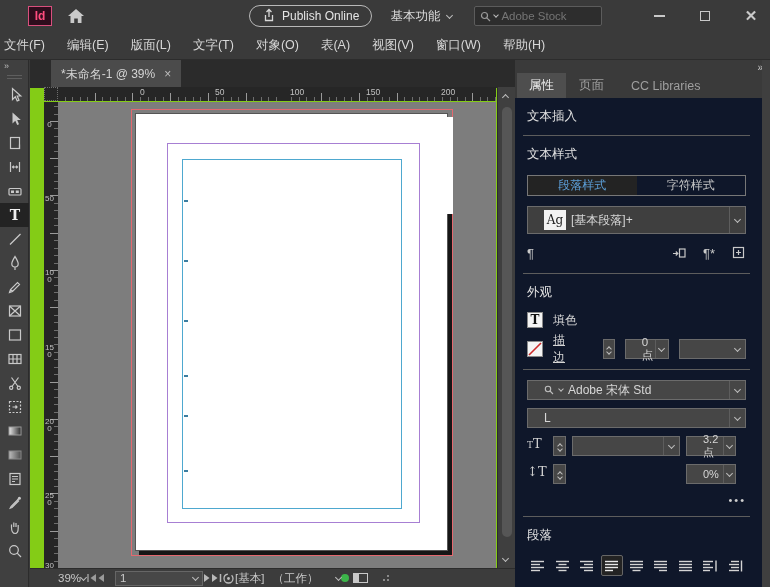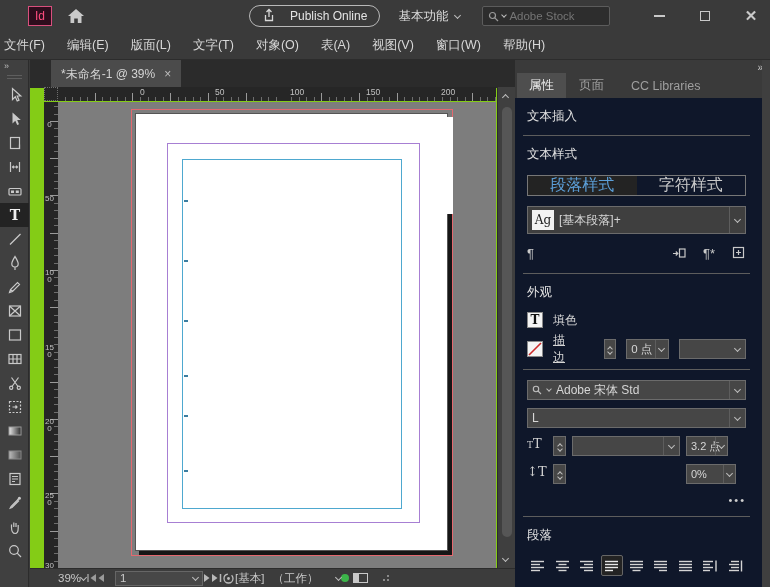--- a/index.html
+++ b/index.html
@@ -2,24 +2,24 @@
 <html><head>
 <meta charset="utf-8">
 <style>
   *{margin:0;padding:0;box-sizing:border-box}
   html,body{width:770px;height:587px;overflow:hidden;background:#3a3a3a;
     font-family:"Liberation Sans",sans-serif;color:#d6d6d6;font-size:12px;-webkit-font-smoothing:antialiased}
 
   
   #titlebar{position:absolute;left:0;top:0;width:770px;height:32px;background:#3a3a3a;display:flex;align-items:center}
   #idlogo{margin-left:28px;width:24px;height:20px;background:#2e0d1d;border:1px solid #d94f7d;
-    color:#ff4c7f;font-weight:normal;font-size:12px;display:flex;align-items:center;justify-content:center}
+    color:#ff4c7f;font-weight:bold;font-size:12px;display:flex;align-items:center;justify-content:center}
   #homeico{margin-left:14px;width:20px;height:18px}
   #publish{margin-left:163px;height:22px;border:1px solid #b9b9b9;border-radius:12px;display:flex;align-items:center;
-    padding:8px 12px;gap:14px;color:#e4e4e4;font-size:12px;background:transparent}
+    padding:8px 12px;gap:6px;color:#e4e4e4;font-size:12px;background:transparent}
   #workspace{margin-left:18px;display:flex;align-items:center;gap:7px;font-size:12.5px;color:#dcdcdc}
   #stocksearch{margin-left:22px;width:128px;height:20px;background:#2d2d2d;border:1px solid #5c5c5c;border-radius:2px;
     display:flex;align-items:center;padding:0 5px;gap:3px}
   #stocksearch input{background:transparent;border:none;outline:none;color:#9a9a9a;font-size:11.5px;width:86px;font-family:"Liberation Sans",sans-serif}
   #wincontrols{position:absolute;right:8px;top:0;height:32px;display:flex;align-items:center;gap:24px}
   .winbtn{width:22px;height:20px;display:flex;align-items:center;justify-content:center;color:#c9c9c9}
   .minbar{width:11px;height:2px;background:#c9c9c9}
   .maxbox{width:10px;height:10px;border:1.5px solid #c9c9c9}
   .closex{font-size:15px;line-height:10px;color:#c9c9c9;font-weight:bold}
   .cv{display:inline-block;width:5px;height:5px;border-right:1.4px solid #bdbdbd;border-bottom:1.4px solid #bdbdbd;transform:rotate(45deg);margin-top:-2px}
@@ -82,23 +82,23 @@
   #pcollapse{position:absolute;right:8px;top:2px;font-size:10px;color:#c9c9c9;letter-spacing:-1px}
   .ptab{position:absolute;bottom:0;height:25px;display:flex;align-items:center;justify-content:center;font-size:12.5px;color:#9f9f9f;padding:8px 12px}
   .ptab.active{background:#4e4e4e;color:#ececec}
   #pbody{position:absolute;left:0;top:38px;width:247px;height:489px;background:#0f172a;padding:10px 16px 0 12px}
   #pscroll{position:absolute;left:247px;top:38px;width:15px;height:489px;background:#454545}
   #pthumb{position:absolute;left:3px;top:6px;width:9px;height:280px;background:#6b6b6b;border-radius:5px}
   #pedge{position:absolute;left:762px;top:60px;width:8px;height:527px;background:#3f3f3f}
   .seclabel{font-size:12.5px;color:#e2e2e2}
   .divider{border-top:1px solid #5d5d5d;margin:10px -4px 10px -4px}
   .styletabs{display:flex;margin-top:12px;border:1px solid #777;height:21px}
-  .styletab{flex:1;display:flex;align-items:center;justify-content:center;font-size:16px;color:#c9c9c9}
+  .styletab{flex:1;display:flex;align-items:center;justify-content:center;font-size:12px;color:#c9c9c9}
   .styletab.active{background:#232323;color:#5c9fd8}
-  .combo{display:flex;align-items:center;background:#464646;border:1px solid #6b6b6b;height:20px;padding:0 4px;gap:5px;position:relative}
+  .combo{display:flex;align-items:center;background:#464646;border:1px solid #6b6b6b;height:20px;padding:0 16px;gap:5px;position:relative}
   .combo .chevzone{position:absolute;right:0;top:0;bottom:0;width:16px;border-left:1px solid #5d5d5d;display:flex;align-items:center;justify-content:center}
   #agcombo{height:28px;background:#3f3f3f;margin-top:10px}
   #agchip{width:22px;height:20px;background:#f2f2f2;color:#1b1b1b;font-size:12px;display:flex;align-items:center;justify-content:center;font-family:"DejaVu Serif",serif}
   .iconrow{display:flex;align-items:center;margin-top:10px;color:#c9c9c9}
   .iconrow .sp{flex:1}
   .pmark{font-size:13px;color:#c9c9c9}
   .swatch{width:16px;height:16px;background:#f4f4f4;border:1px solid #8a8a8a;display:flex;align-items:center;justify-content:center}
   .approw{display:flex;align-items:center;gap:10px;margin-top:9px;height:20px}
   .stepper{width:13px;height:20px;background:#464646;border:1px solid #6b6b6b;display:flex;flex-direction:column;align-items:center;justify-content:center;gap:1px}
   .stepper .cv{width:4px;height:4px;border-width:1.2px}
@@ -489,21 +489,21 @@
       <span class="ticon"><small>T</small>T</span>
       <span class="stepper">
           <span class="cv cvu"></span>
           <span class="cv"></span>
         </span>
       <div class="combo" style="width:108px">
         <span class="chevzone">
             <span class="cv"></span>
           </span>
       </div>
-      <div class="combo" style="width:42px">
+      <div class="combo" style="width:50px">
         <span style="font-size:11px">3.2 点</span>
         <span class="chevzone" style="width:12px">
             <span class="cv"></span>
           </span>
       </div>
     </div>
     <div class="charrow">
       <span class="ticon">↕T</span>
       <span class="stepper">
           <span class="cv cvu"></span>

